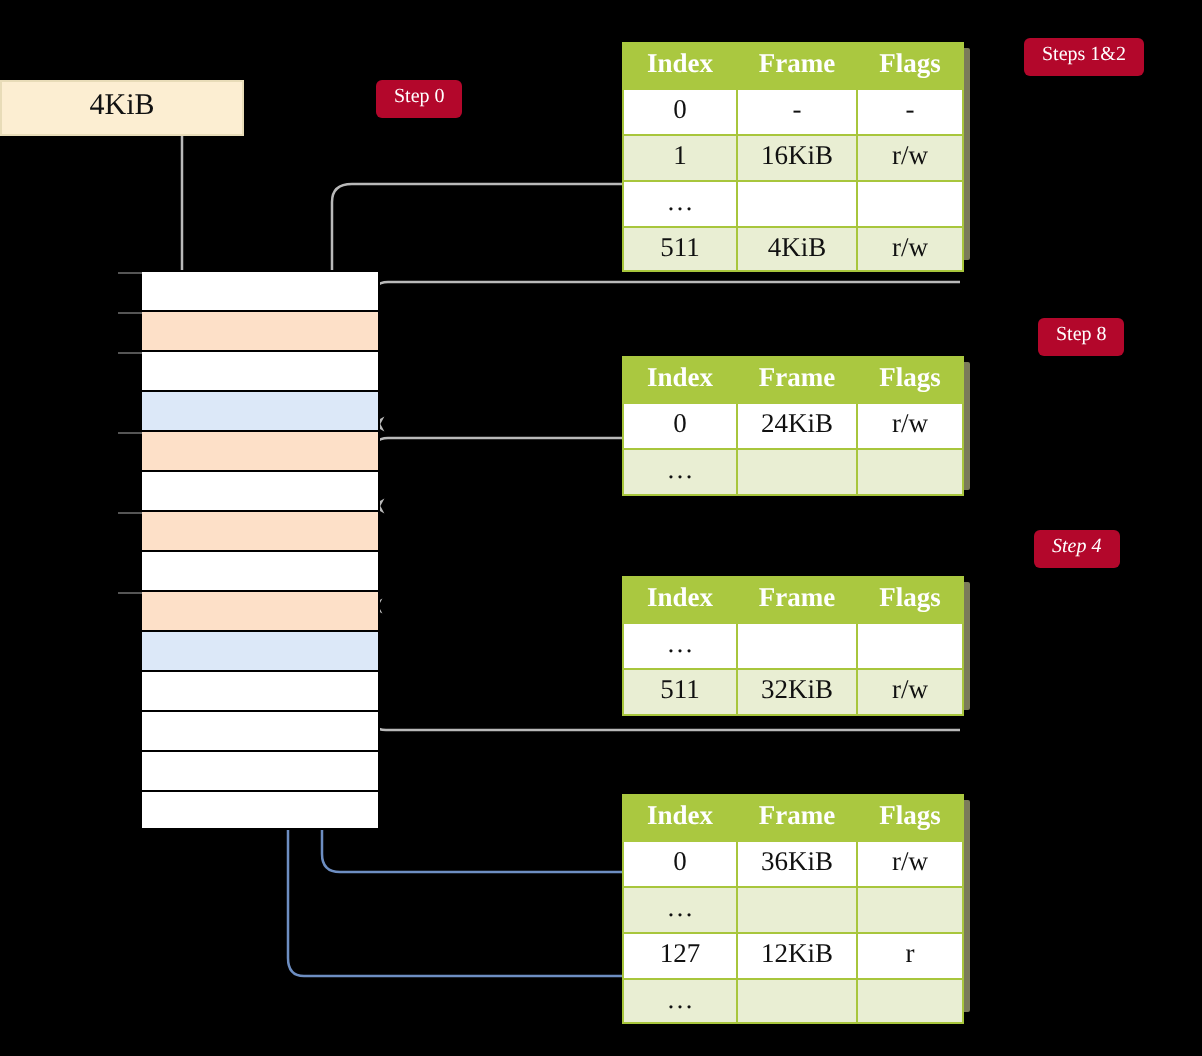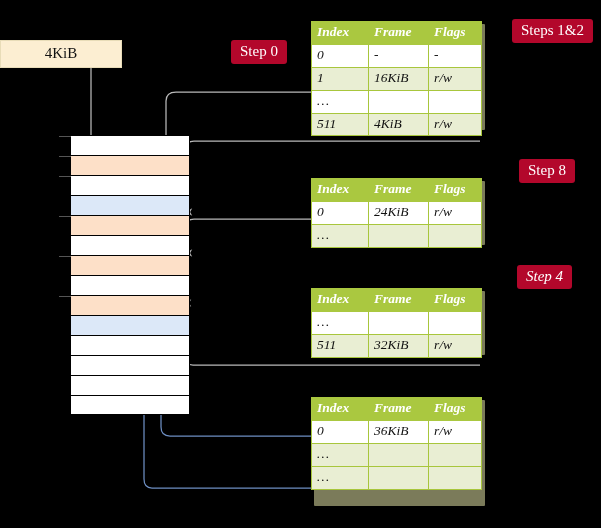--- a/index.html
+++ b/index.html
@@ -9,21 +9,21 @@
     color:#111;
   }
   #stage{position:absolute;left:0;top:0;width:601px;height:528px;}
 
   
   .badge{
     position:absolute;
     background:#b3072b;
     color:#ffffff;
     font-family:"Liberation Serif","DejaVu Serif",serif;
-    font-size:15px;
+    font-size:10px;
     line-height:1;
     padding:4px 9px 5px 9px;
     border-radius:3px;
     white-space:nowrap;
     box-shadow:0 1px 0 rgba(0,0,0,.5);
   }
 
   
   .srcbox{
     position:absolute;
@@ -48,27 +48,26 @@
   .memrow.orange{background:#fde0c8;}
   .memrow.blue{background:#dce8f8;}
   .memrow.side{border-left:1.4px solid #000;border-right:1.4px solid #000;}
   .tick{position:absolute;left:-12px;width:12px;height:0;border-top:1.6px solid #555;}
 
   
   .ptable{position:absolute;border-collapse:collapse;font-size:13.5px;}
   .ptable td,.ptable th{
     border:1px solid #a8c63c;
     padding:2px 5px 3px 5px;
-    text-align:left;
+    text-align:center;
     font-weight:normal;
     line-height:1.25;
     height:19px;
     box-sizing:border-box;
     white-space:nowrap;
-    font-style:italic;
   }
   .ptable th{
     background:#aac840;color:#ffffff;font-weight:bold;
     border:1px solid #aac840;
   }
   .ptable tr.alt td{background:#e9eed3;}
   .ptable tr.plain td{background:#ffffff;}
   .ptable td.hl{background:#ffff8c;}
   .c-idx{width:57px;}
   .c-frm{width:60px;margin-left:20px;}
@@ -144,21 +143,21 @@
         <span class="tick" style="top: 0px;"></span>
       </div>
       <div class="memrow side blue" style="top: 180px;"></div>
       <div class="memrow side" style="top: 200px;"></div>
       <div class="memrow side" style="top: 220px;"></div>
       <div class="memrow side" style="top: 240px;"></div>
       <div class="memrow side last" style="top: 260px;"></div>
     </div>
 
   <div id="badges">
-      <div class="badge" style="left: 188px; top: 40px; margin-left: 43px;">Step 0</div>
+      <div class="badge" style="left: 188px; top: 40px;">Step 0</div>
       <div class="badge" style="left: 512px; top: 19px;">Steps 1&amp;2</div>
       <div class="badge" style="left: 519px; top: 159px;">Step 8</div>
       <div class="badge" style="left: 517px; top: 265px; font-style: italic;">Step 4</div>
     </div>
 
   <div id="tables">
       <div class="tshadow" style="left: 314px; top: 24px; width: 171px; height: 106px;"></div>
       <table class="ptable" style="left: 311px; top: 21px;">
         <thead>
           <tr>
@@ -247,20 +246,25 @@
           <tr class="plain">
             <td class="c-idx">0</td>
             <td class="c-frm">36KiB</td>
             <td class="c-flg">r/w</td>
           </tr>
           <tr class="alt">
             <td class="c-idx">…</td>
             <td class="c-frm">&nbsp;</td>
             <td class="c-flg">&nbsp;</td>
           </tr>
+          <tr class="plain">
+            <td class="c-idx">127</td>
+            <td class="c-frm">12KiB</td>
+            <td class="c-flg">r</td>
+          </tr>
           <tr class="alt">
             <td class="c-idx">…</td>
             <td class="c-frm">&nbsp;</td>
             <td class="c-flg">&nbsp;</td>
           </tr>
         </tbody>
       </table>
     </div>
 
 </div>

